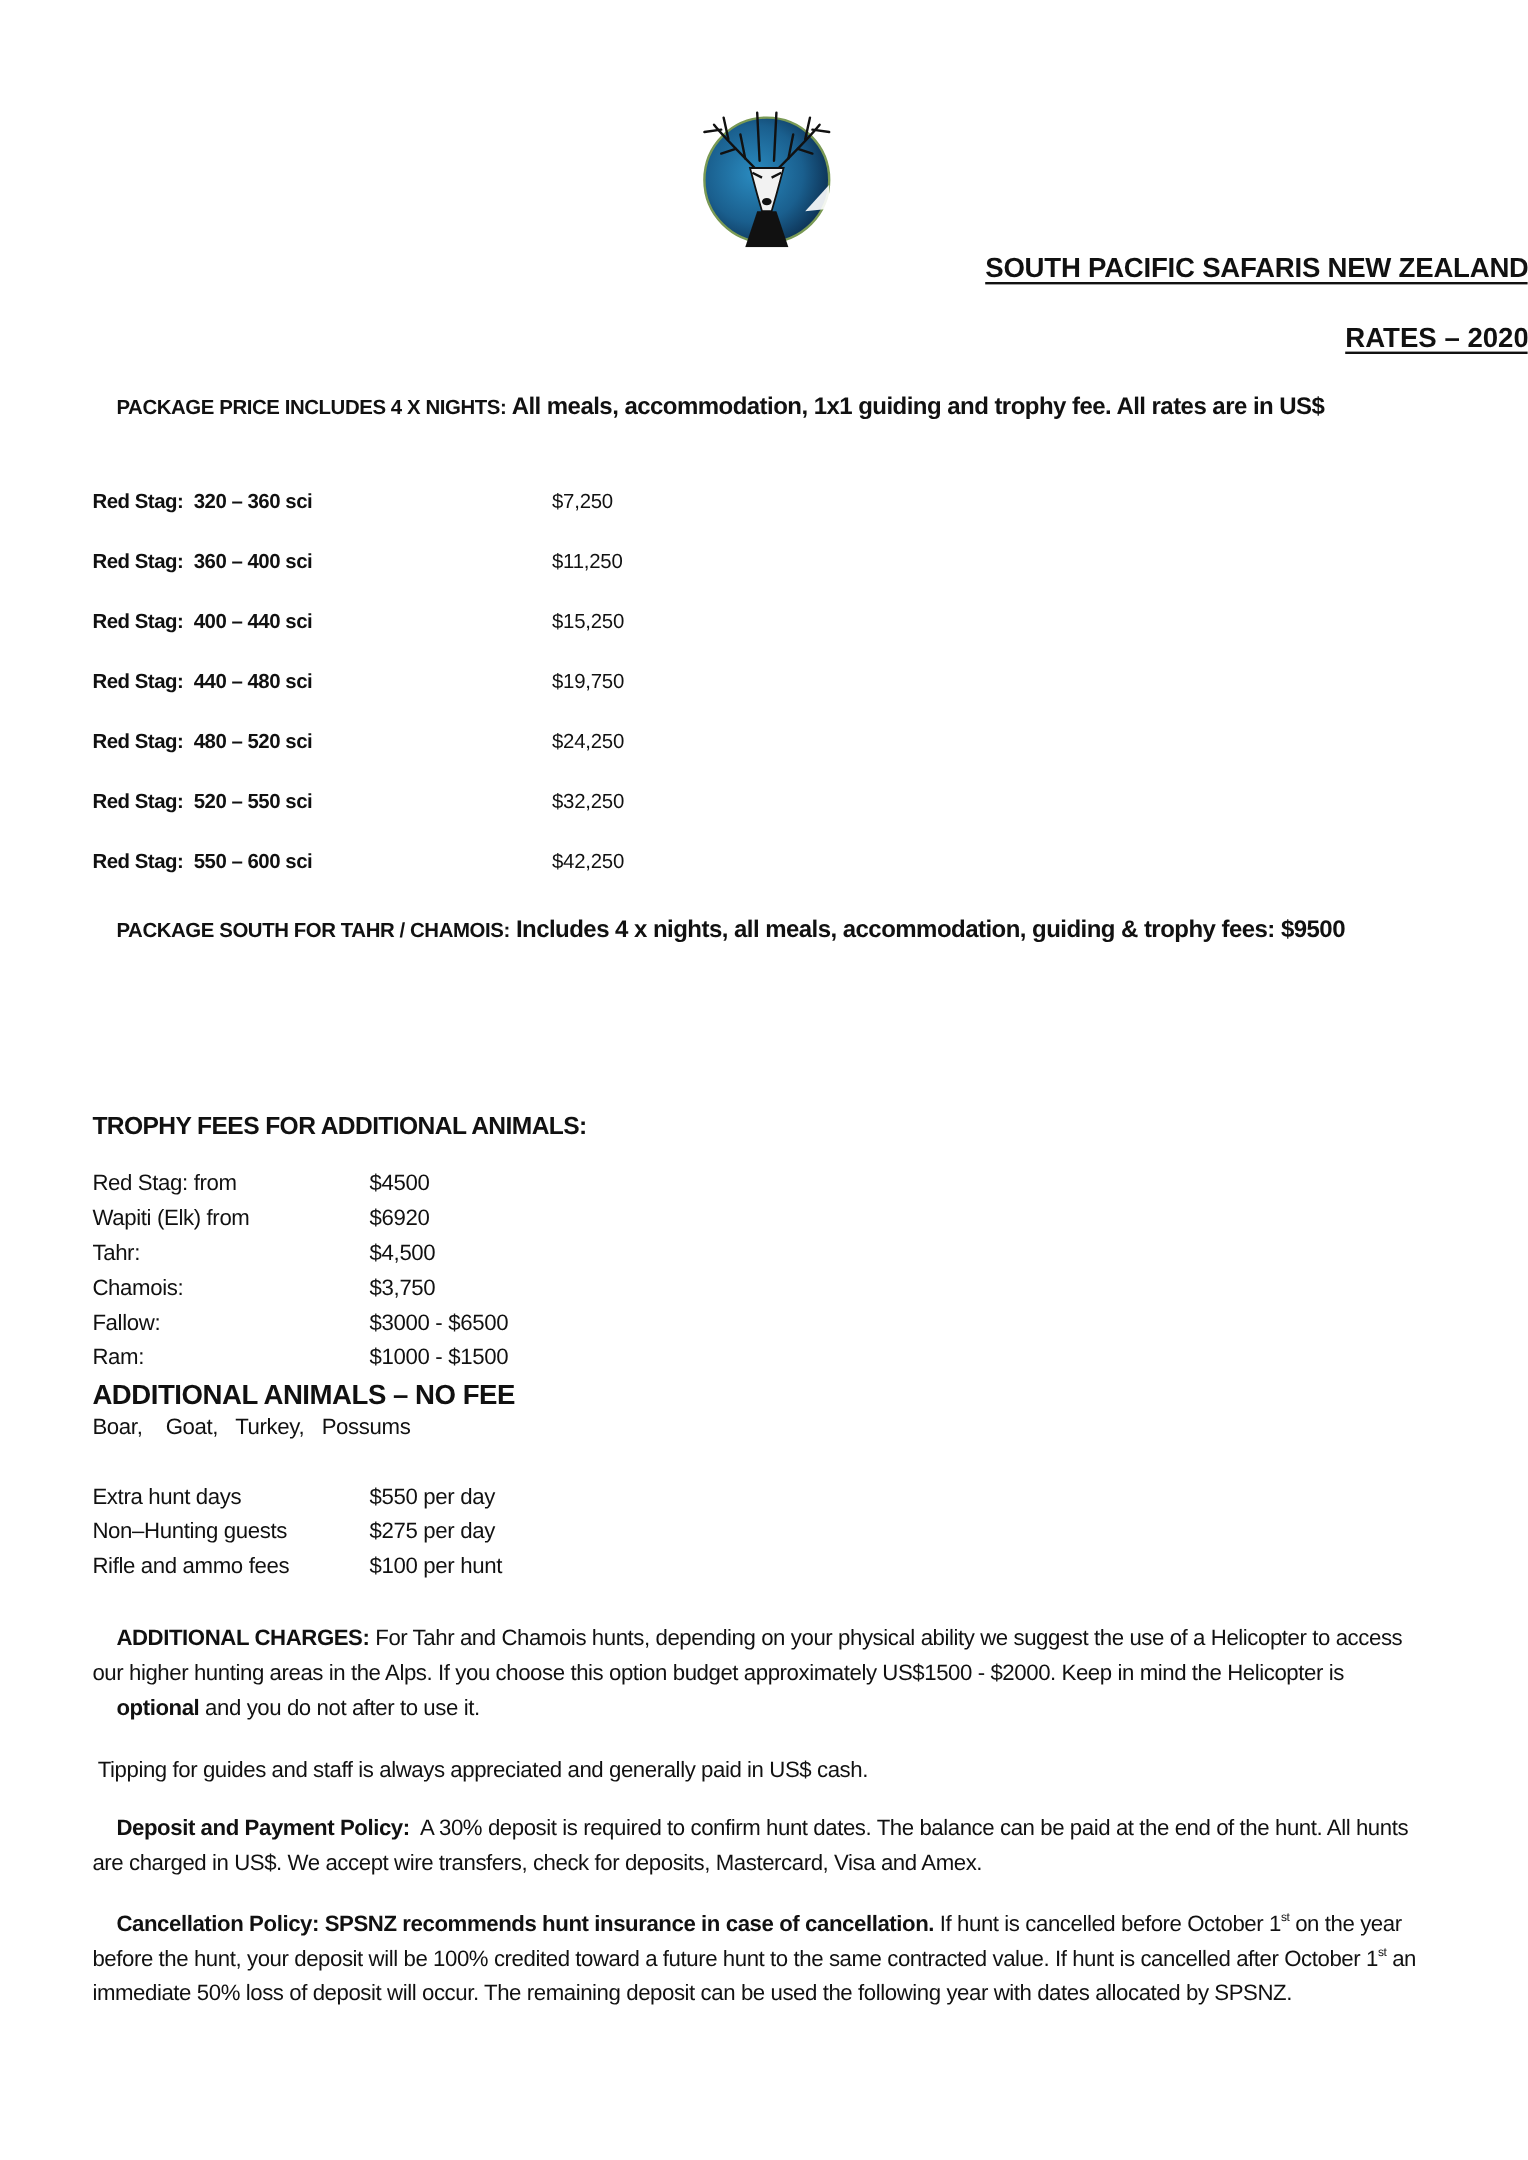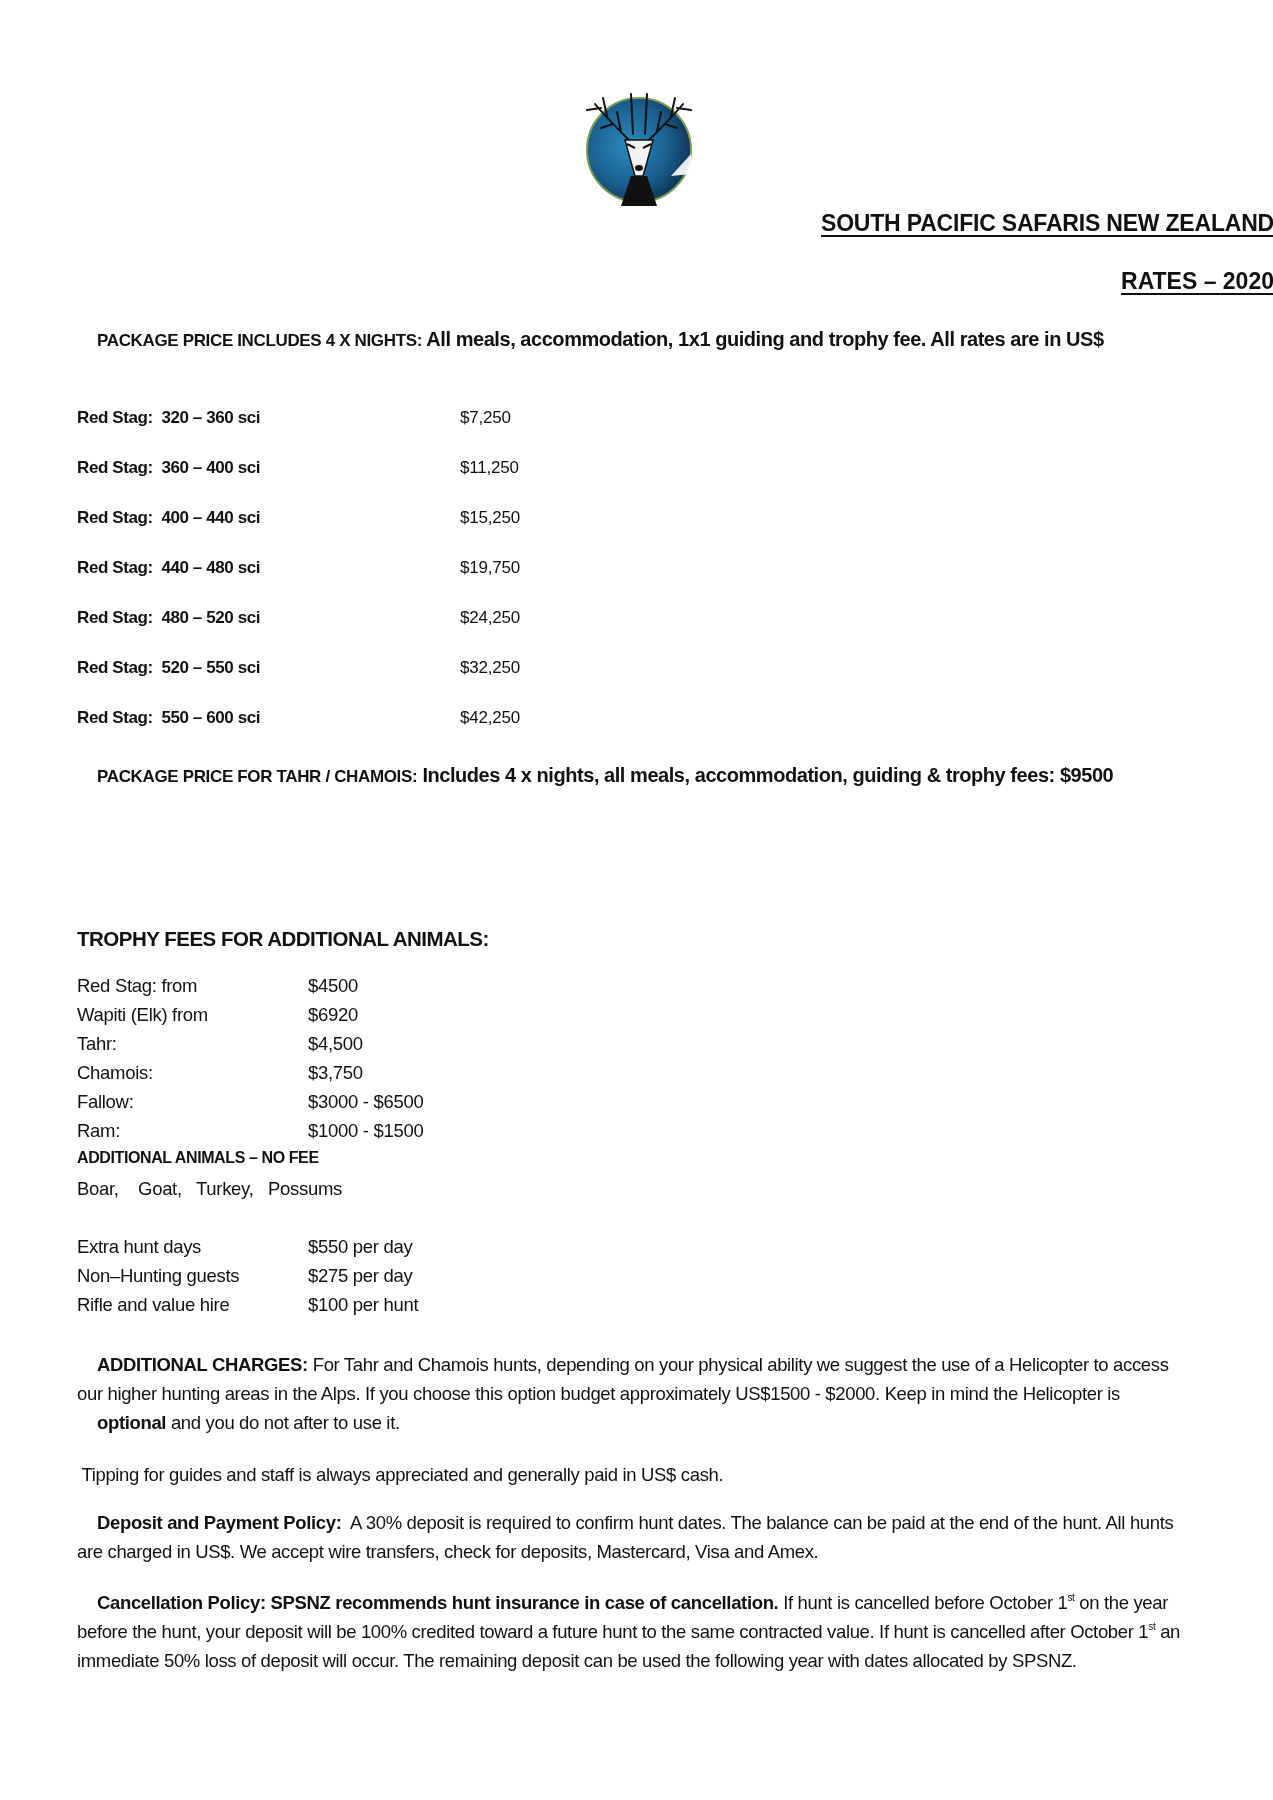--- a/index.html
+++ b/index.html
@@ -20,21 +20,21 @@
   .para.big { font-size: 20px; line-height: 30px; letter-spacing: -0.45px; }
   .small-caps-lead { font-size: 17px; font-weight: bold; letter-spacing: -0.35px; }
   .b { font-weight: bold; margin-left: 20px; }
   .rate-row { left: 77px; width: 600px; height: 28px; font-size: 17px; }
   .rate-label { position: absolute; left: 0; top: 0; font-weight: bold; letter-spacing: -0.4px; white-space: pre; }
   .rate-price { position: absolute; left: 383px; top: 0; letter-spacing: -0.2px; }
   .heading { left: 77px; top: 927px; font-size: 20.5px; font-weight: bold; letter-spacing: -0.5px; }
   .list-row { left: 77px; width: 600px; height: 29px; font-size: 18.5px; letter-spacing: -0.3px; }
   .list-label { position: absolute; left: 0; top: 0; white-space: pre; }
   .list-value { position: absolute; left: 231px; top: 0; white-space: pre; }
-  .list-head { left: 77px; font-size: 16px; font-weight: bold; letter-spacing: -0.4px; }
+  .list-head { left: 77px; font-size: 23px; font-weight: bold; letter-spacing: -0.4px; }
   .plain { left: 77px; font-size: 18.5px; letter-spacing: -0.3px; white-space: pre; }
   sup { font-size: 10px; vertical-align: 8px; line-height: 0; }
 </style>
 </head>
 <body>
 
 <div class="page">
 
   <svg class="abs logo" viewBox="0 0 132 122">
     <defs>
@@ -98,21 +98,21 @@
   <div class="abs rate-row" style="top:658px;">
     <span class="rate-label">Red Stag:  520 – 550 sci</span>
     <span class="rate-price">$32,250</span>
   </div>
   <div class="abs rate-row" style="top:708px;">
     <span class="rate-label">Red Stag:  550 – 600 sci</span>
     <span class="rate-price">$42,250</span>
   </div>
 
   <div class="abs para big b" style="top:760px;">
-    <span class="small-caps-lead">PACKAGE PRICE FOR TAHR / CHAMOIS:</span><span> Includes 4 x nights, all meals, accommodation, guiding &amp; trophy fees: $9500</span>
+    <span class="small-caps-lead">PACKAGE SOUTH FOR TAHR / CHAMOIS:</span><span> Includes 4 x nights, all meals, accommodation, guiding &amp; trophy fees: $9500</span>
   </div>
 
 
   <div class="abs heading">TROPHY FEES FOR ADDITIONAL ANIMALS:</div>
 
   <div class="abs list-row" style="top:975px;">
     <span class="list-label">Red Stag: from</span>
     <span class="list-value">$4500</span>
   </div>
   <div class="abs list-row" style="top:1004px;">
@@ -141,21 +141,21 @@
 
   <div class="abs list-row" style="top:1236px;">
     <span class="list-label">Extra hunt days</span>
     <span class="list-value">$550 per day</span>
   </div>
   <div class="abs list-row" style="top:1265px;">
     <span class="list-label">Non–Hunting guests</span>
     <span class="list-value">$275 per day</span>
   </div>
   <div class="abs list-row" style="top:1294px;">
-    <span class="list-label">Rifle and value hire</span>
+    <span class="list-label">Rifle and ammo fees</span>
     <span class="list-value">$100 per hunt</span>
   </div>
 
   <div class="abs para" style="top:1350px;">
     <span class="b">ADDITIONAL CHARGES:</span><span> For Tahr and Chamois hunts, depending on your physical ability we suggest the use of a Helicopter to access our higher hunting areas in the Alps. If you choose this option budget approximately US$1500 - $2000.  Keep in mind the Helicopter is </span><span class="b">optional</span><span> and you do not after to use it.</span>
   </div>
 
   <div class="abs para" style="top:1460px; white-space:pre;"> Tipping for guides and staff is always appreciated and generally paid in US$ cash.</div>
 
   <div class="abs para" style="top:1508px;">

